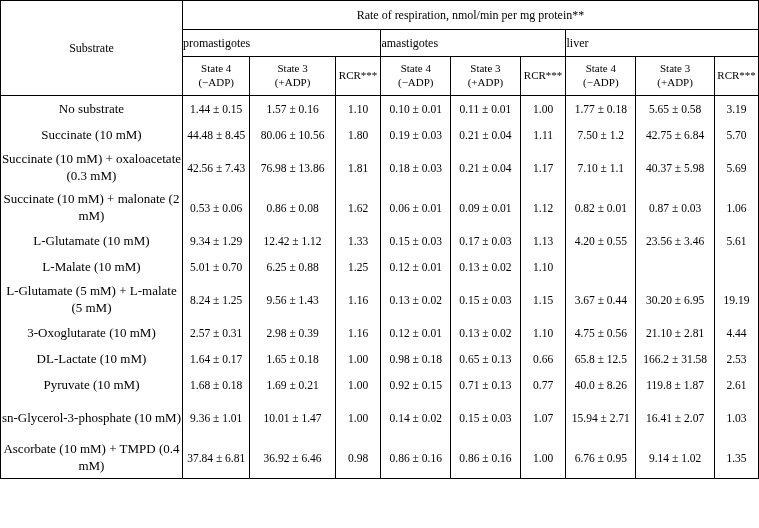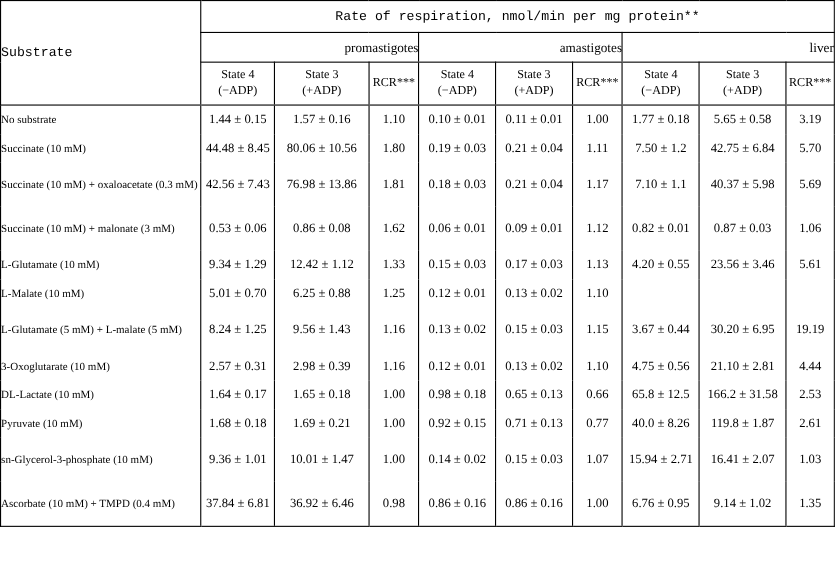--- a/index.html
+++ b/index.html
@@ -26,56 +26,57 @@
     table-layout: fixed;
     font-size: 11.5px;
   }
   table.resp td, table.resp th {
     padding: 0;
     margin: 0;
     vertical-align: middle;
     font-weight: normal;
   }
   
-  .frame-top { border-top: 1.5px solid #000; font-family: Liberation Mono, monospace; }
+  .frame-top { border-top: 1.5px solid #000; }
   .frame-bottom { border-bottom: 1.5px solid #000; }
   .frame-left { border-left: 1.5px solid #000; }
   .frame-right { border-right: 1.5px solid #000; }
 
   .hdr-main {
     text-align: center;
     font-size: 12px;
     height: 28px;
     border-bottom: 1px solid #000;
     border-left: 1px solid #000;
   }
   .hdr-group {
-    text-align: right;
+    text-align: left;
     font-size: 12px;
     height: 26px;
     border-bottom: 1px solid #000;
     border-left: 1px solid #000;
   }
   .hdr-sub {
     text-align: center;
     font-size: 11px;
     height: 38px;
     border-bottom: 1.5px solid #000;
     border-left: 1px solid #000;
     line-height: 1.25;
   }
   .substrate-head {
+    text-align: center;
     font-size: 12px;
     border-bottom: 1.5px solid #000;
     vertical-align: middle;
   }
   td.sub-cell {
-    text-align: left;
+    text-align: center;
     padding: 4px 4px 4px 6px;
-    font-size: 10px;
+    font-size: 13px;
     line-height: 1.3;
   }
   td.val {
     text-align: center;
     border-left: 1px solid #000;
     font-size: 11.5px;
     padding: 4px 2px;
     line-height: 1.3;
   }
   tr.datarow td { height: 26px; }
@@ -179,21 +180,21 @@
         <td class="val">1.81</td>
         <td class="val">0.18 ± 0.03</td>
         <td class="val">0.21 ± 0.04</td>
         <td class="val">1.17</td>
         <td class="val">7.10 ± 1.1</td>
         <td class="val">40.37 ± 5.98</td>
         <td class="val frame-right">5.69</td>
       </tr>
 
       <tr class="datarow tall">
-        <td class="sub-cell frame-left">Succinate (10 mM) + malonate (3 mM)</td>
+        <td class="sub-cell frame-left">Succinate (10 mM) + malonate (2 mM)</td>
         <td class="val">0.53 ± 0.06</td>
         <td class="val">0.86 ± 0.08</td>
         <td class="val">1.62</td>
         <td class="val">0.06 ± 0.01</td>
         <td class="val">0.09 ±  0.01</td>
         <td class="val">1.12</td>
         <td class="val">0.82 ± 0.01</td>
         <td class="val">0.87 ± 0.03</td>
         <td class="val frame-right">1.06</td>
       </tr>

